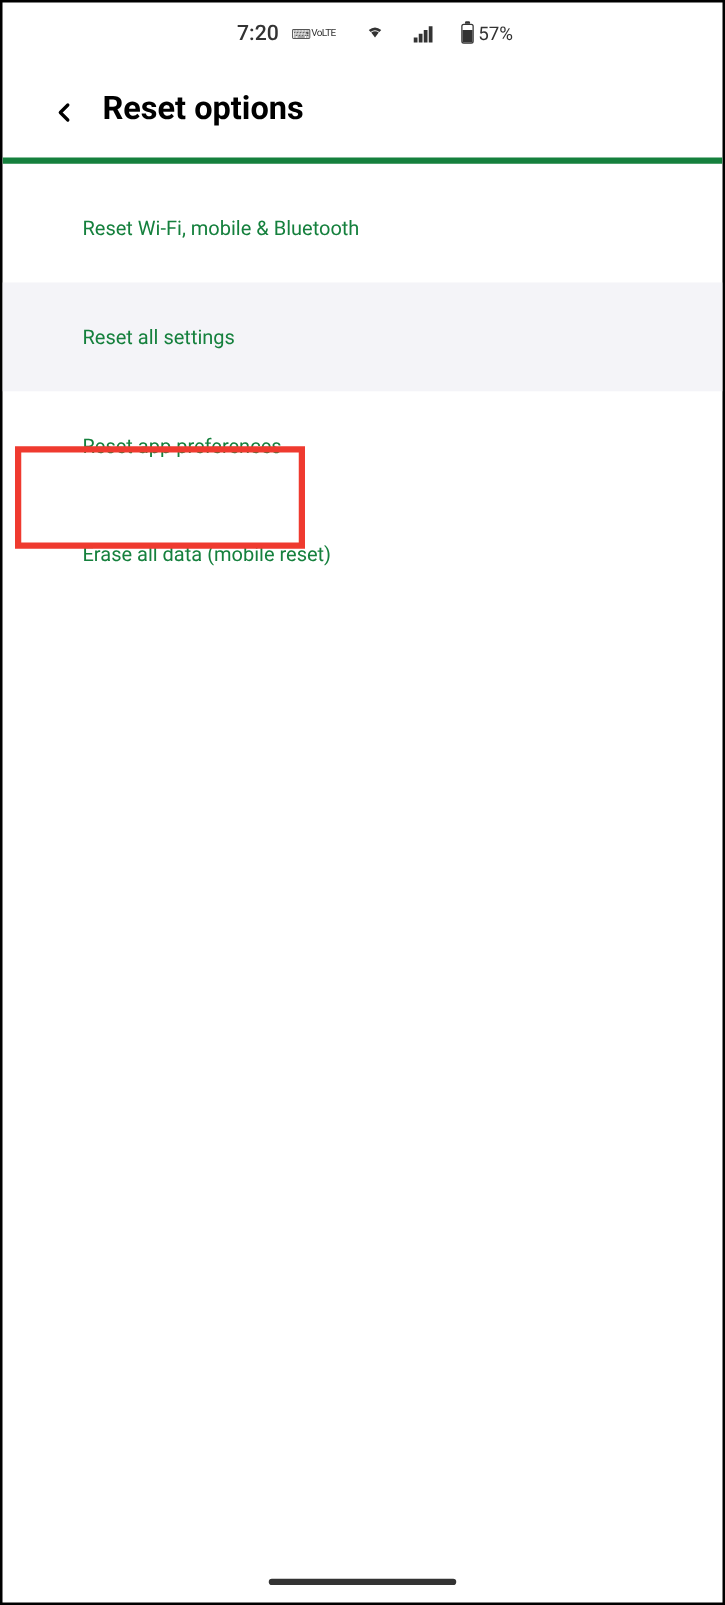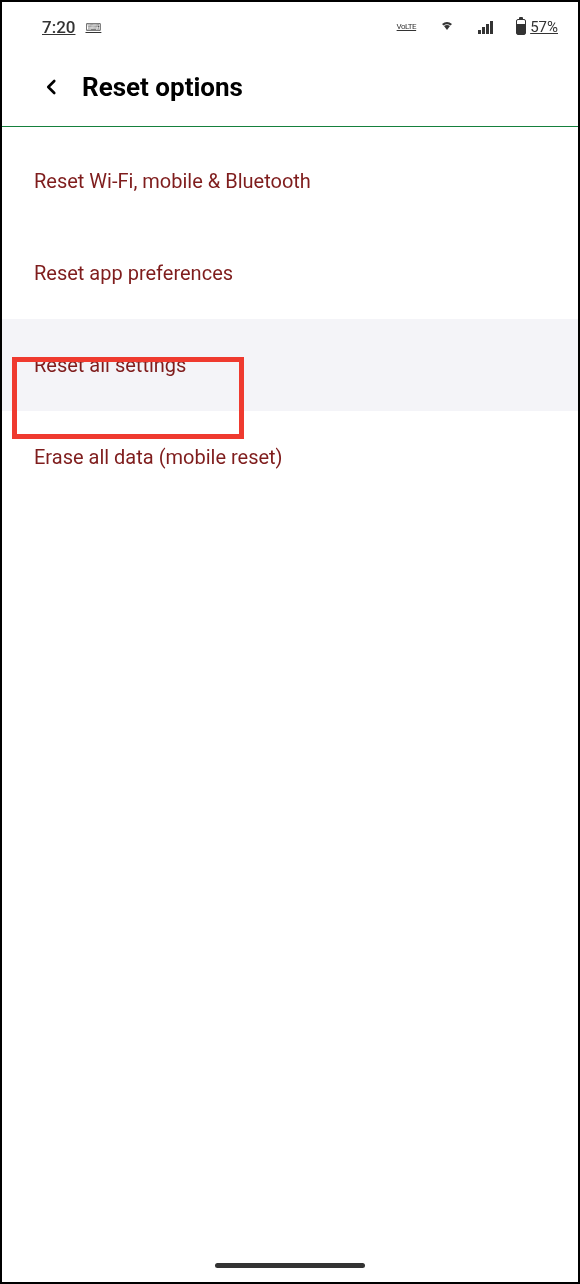--- a/index.html
+++ b/index.html
@@ -11,50 +11,49 @@
     body {
       width: 580px;
       height: 1284px;
       background: #ffffff;
       border: 2px solid #000;
       position: relative;
       overflow: hidden;
     }
     .status-bar {
       display: flex;
-      justify-content: space-between;
+      justify-content: center;
       align-items: center;
       padding: 10px 20px 0 40px;
       height: 40px;
       font-size: 17px;
       color: #333;
-      text-decoration: underline;
     }
     .status-left {
       display: flex;
       align-items: center;
       gap: 10px;
       font-weight: 500;
     }
     .status-right {
       display: flex;
       align-items: center;
       gap: 23px;
       font-size: 15px;
     }
     .status-indicator {
       font-size: 11px;
       color: #555;
     }
     .header {
       display: flex;
-      align-items: center;
+      align-items: flex-end;
       padding: 30px 20px 24px 38px;
       gap: 18px;
-      border-bottom: 1px solid #15803d;
+      border-bottom: 5px solid #15803d;
     }
     .back-icon {
       width: 24px;
       height: 24px;
       display: flex;
       align-items: center;
       justify-content: center;
     }
     .back-icon svg {
       width: 18px;
@@ -62,23 +61,23 @@
     }
     .header-title {
       font-size: 26px;
       font-weight: 700;
       color: #000;
     }
     .menu-list {
       padding-top: 8px;
     }
     .menu-item {
-      padding: 34px 32px;
-      font-size: 20px;
-      color: #7f1d1d;
+      padding: 34px 64px;
+      font-size: 16px;
+      color: #15803d;
       cursor: pointer;
     }
     .menu-item.highlighted {
       background: #f4f4f8;
       position: relative;
     }
     .highlight-box {
       position: absolute;
       top: 355px;
       left: 10px;
@@ -183,26 +182,26 @@
         <polyline points="15 4 7 12 15 20"></polyline>
       </svg>
   </span>
   <span class="header-title">Reset options</span>
 </div>
 
 <div class="menu-list">
   <div class="menu-item">
     <span>Reset Wi-Fi, mobile &amp; Bluetooth</span>
   </div>
+  <div class="menu-item highlighted">
+    <span>Reset all settings</span>
+  </div>
   <div class="menu-item">
     <span>Reset app preferences</span>
   </div>
-  <div class="menu-item highlighted">
-    <span>Reset all settings</span>
-  </div>
   <div class="menu-item">
     <span>Erase all data (mobile reset)</span>
   </div>
 </div>
 
 <div class="highlight-box"></div>
 
 <div class="home-indicator"></div>
 
 </body></html>

